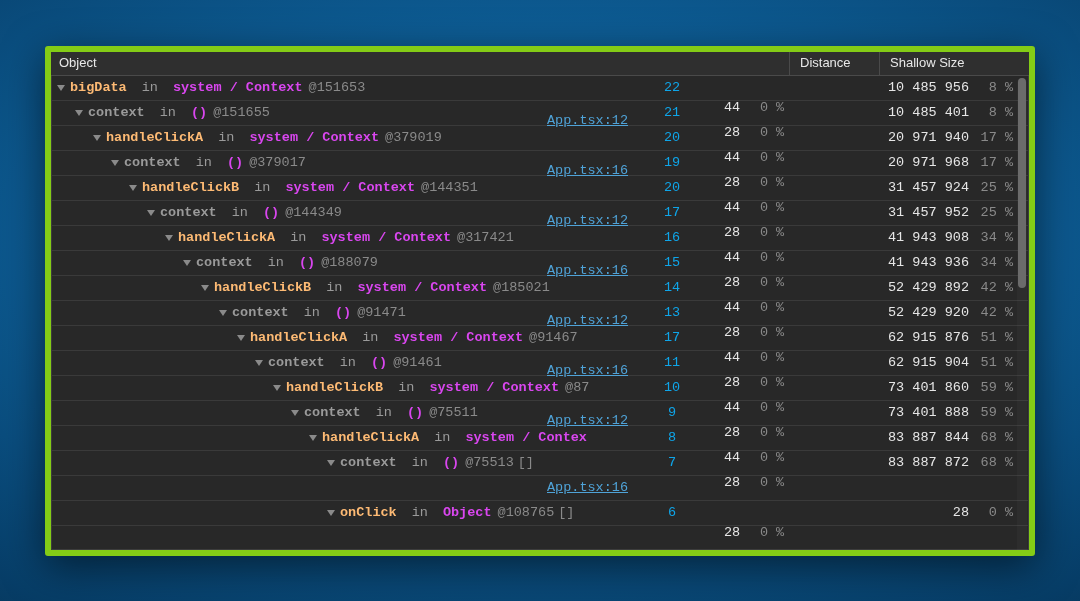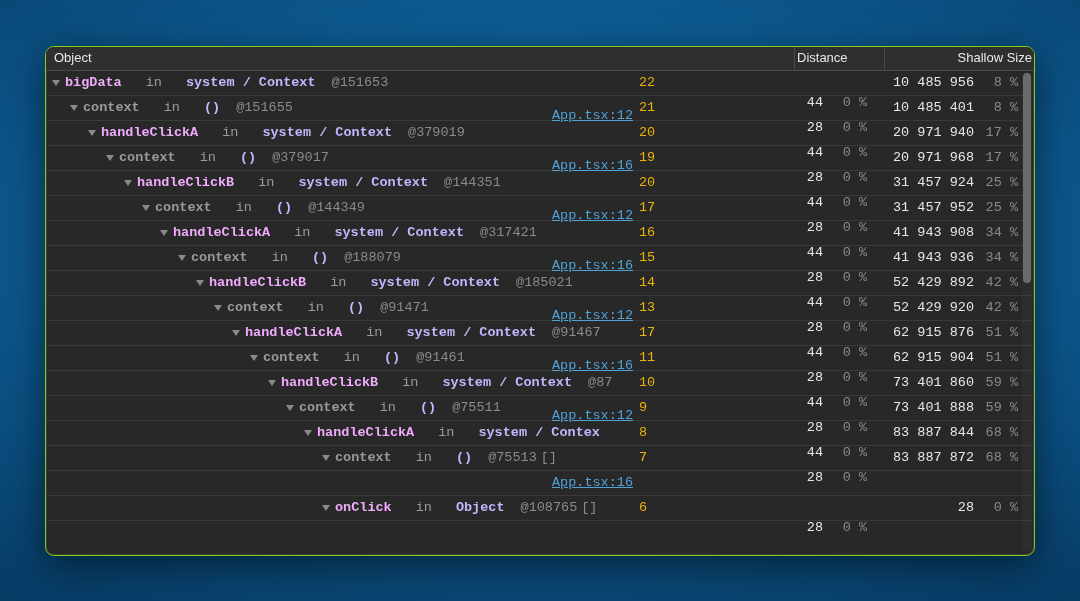--- a/index.html
+++ b/index.html
@@ -10,65 +10,65 @@
     background: radial-gradient(ellipse 120% 100% at 50% 40%, #1c7ab8 0%, #0d5c94 35%, #073e68 70%, #032238 100%);
     display: flex;
     align-items: center;
     justify-content: center;
     color: #d8d8d8;
   }
   .panel {
     width: 990px;
     height: 510px;
     background: #282828;
-    border: 1px solid #84cc16;
+    border: 6px solid #84cc16;
     box-shadow: 0 10px 40px rgba(0,0,0,.55), inset 0 0 0 1px #3c3c3c;
-    border-radius: 9px;
+    border-radius: 3px;
     position: relative;
     overflow: hidden;
   }
   .header {
     display: flex;
     height: 24px;
     background: #2f2f2f;
     border-bottom: 1px solid #4a4a4a;
     color: #e8e8e8;
     font-family: -apple-system, "Segoe UI", Arial, sans-serif;
     font-size: 13px;
   }
   .header .col-obj { flex: 1 1 auto; padding: 3px 8px; }
-  .header .col { border-left: 1px solid #4a4a4a; padding: 3px 2px; }
+  .header .col { border-left: 1px solid #4a4a4a; padding: 3px 10px; }
   .col-dist { width: 90px; text-align: left; }
-  .col-shal { width: 150px; text-align: right; }
+  .col-shal { width: 150px; text-align: left; }
   .col-ret  { width: 155px; text-align: left; }
   .body { height: calc(100% - 24px); overflow-y: auto; position: relative; }
   .row {
     display: flex;
     height: 25px;
     align-items: center;
     border-bottom: 1px solid #3a3a3a;
   }
   .row .c-obj { flex: 1 1 auto; display:flex; align-items:center; overflow:hidden; white-space:nowrap; padding-right:6px;}
-  .row .c-dist { width: 90px; text-align: left; padding-right: 14px; color:#eab308;}
-  .row .c-shal { width: 150px; display:flex; justify-content:flex-end; align-items:baseline; padding-right: 12px; margin-top: 40px;}
+  .row .c-dist { width: 90px; text-align: center; padding-right: 14px; color:#0ea5e9;}
+  .row .c-shal { width: 150px; display:flex; justify-content:flex-start; align-items:baseline; padding-right: 12px; margin-top: 40px;}
   .row .c-ret  { width: 155px; display:flex; justify-content:flex-end; align-items:baseline; padding-right: 16px;}
   .num { color:#e6e6e6; text-align:right; }
   .pct { color:#8a8a8a; margin-left:10px; min-width:34px; text-align:right;}
   .arrow {
     width: 0; height: 0; display:inline-block;
     border-left: 4px solid transparent;
     border-right: 4px solid transparent;
     border-top: 6px solid #8a8a8a;
     margin-right: 5px;
     flex:0 0 auto;
   }
-  .prop { color:#f0abfc; font-weight:600; }
-  .kw-in { color:#9a9a9a; margin:0 24px; }
-  .ctx  { color:#c4b5fd; font-weight:600; }
-  .oid  { color:#8a8a8a; margin-left:16px; }
+  .prop { color:#fdba74; font-weight:600; }
+  .kw-in { color:#9a9a9a; margin:0 15px; }
+  .ctx  { color:#d946ef; font-weight:600; }
+  .oid  { color:#8a8a8a; margin-left:6px; }
   .brk  { color:#8a8a8a; margin-left:4px;}
   .src  { color:#4fa3d8; text-decoration: underline; margin-left:auto; padding-left:10px; cursor:pointer;margin-top:16px;}
   .src-solo { color:#4fa3d8; text-decoration: underline; padding-left:10px; cursor:pointer; margin-left:auto;}
   .indent { flex:0 0 auto; }
   .scrollbar { position:absolute; right:2px; top:26px; width:10px; height:478px; background:rgba(120,120,120,.08); border-radius:5px;}
   .thumb { position:absolute; left:1px; top:0; width:8px; height:210px; background:#6b6b6b; border-radius:4px;}
 </style>
 </head>
 <body>
 

